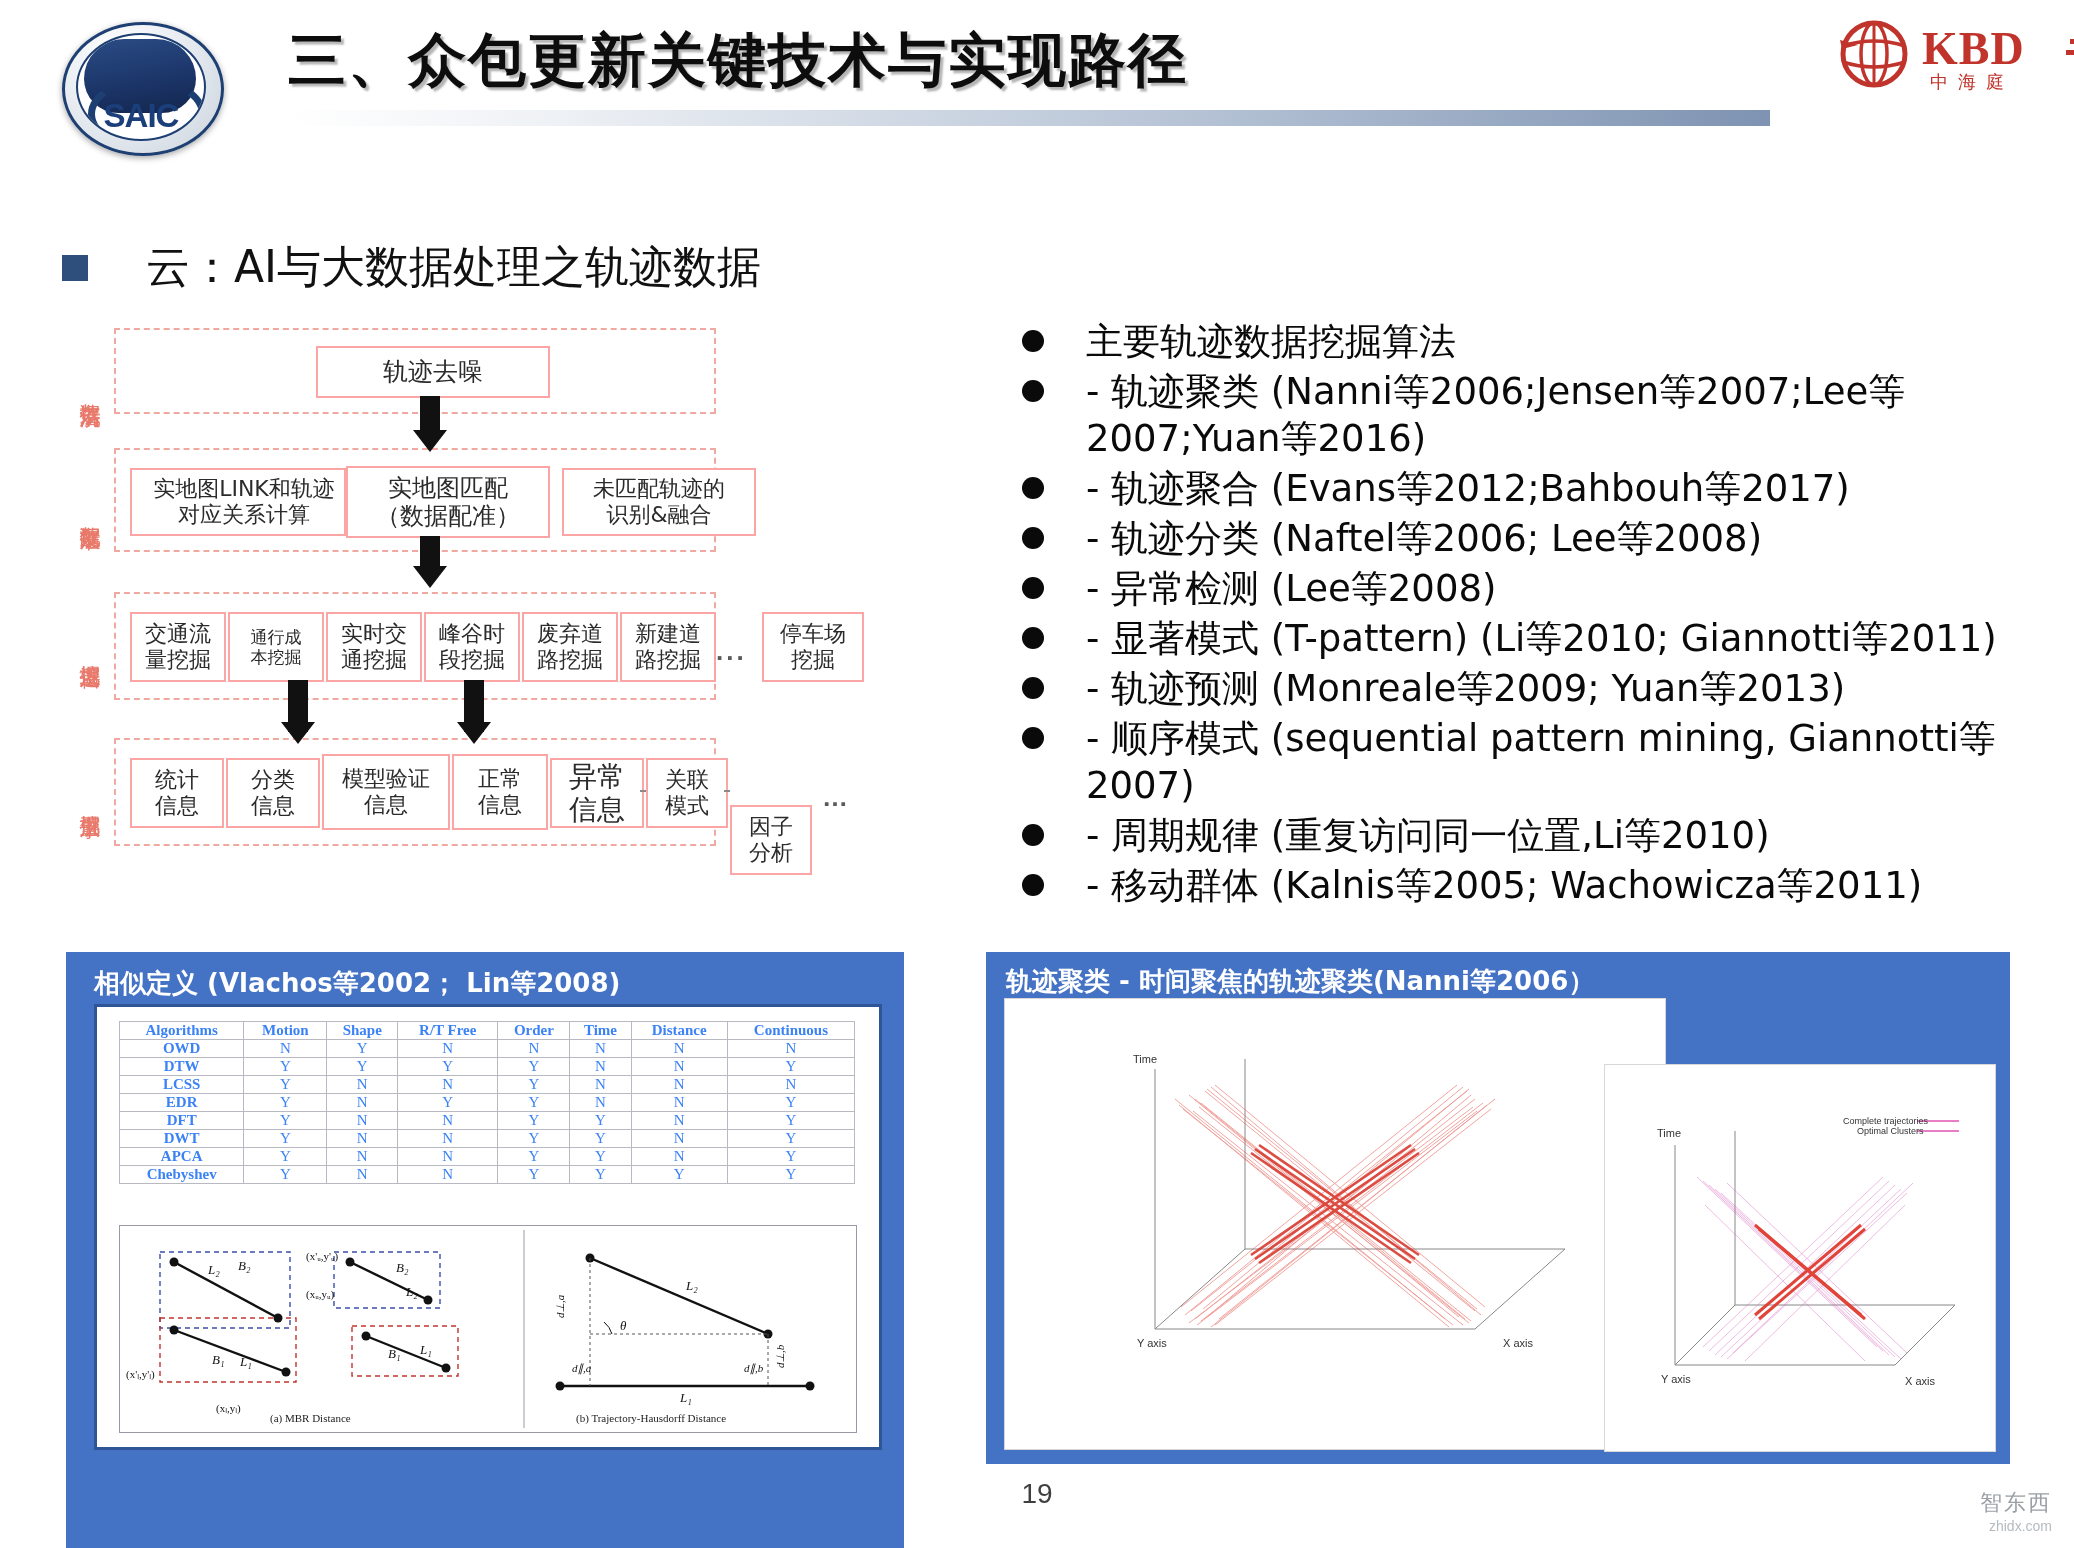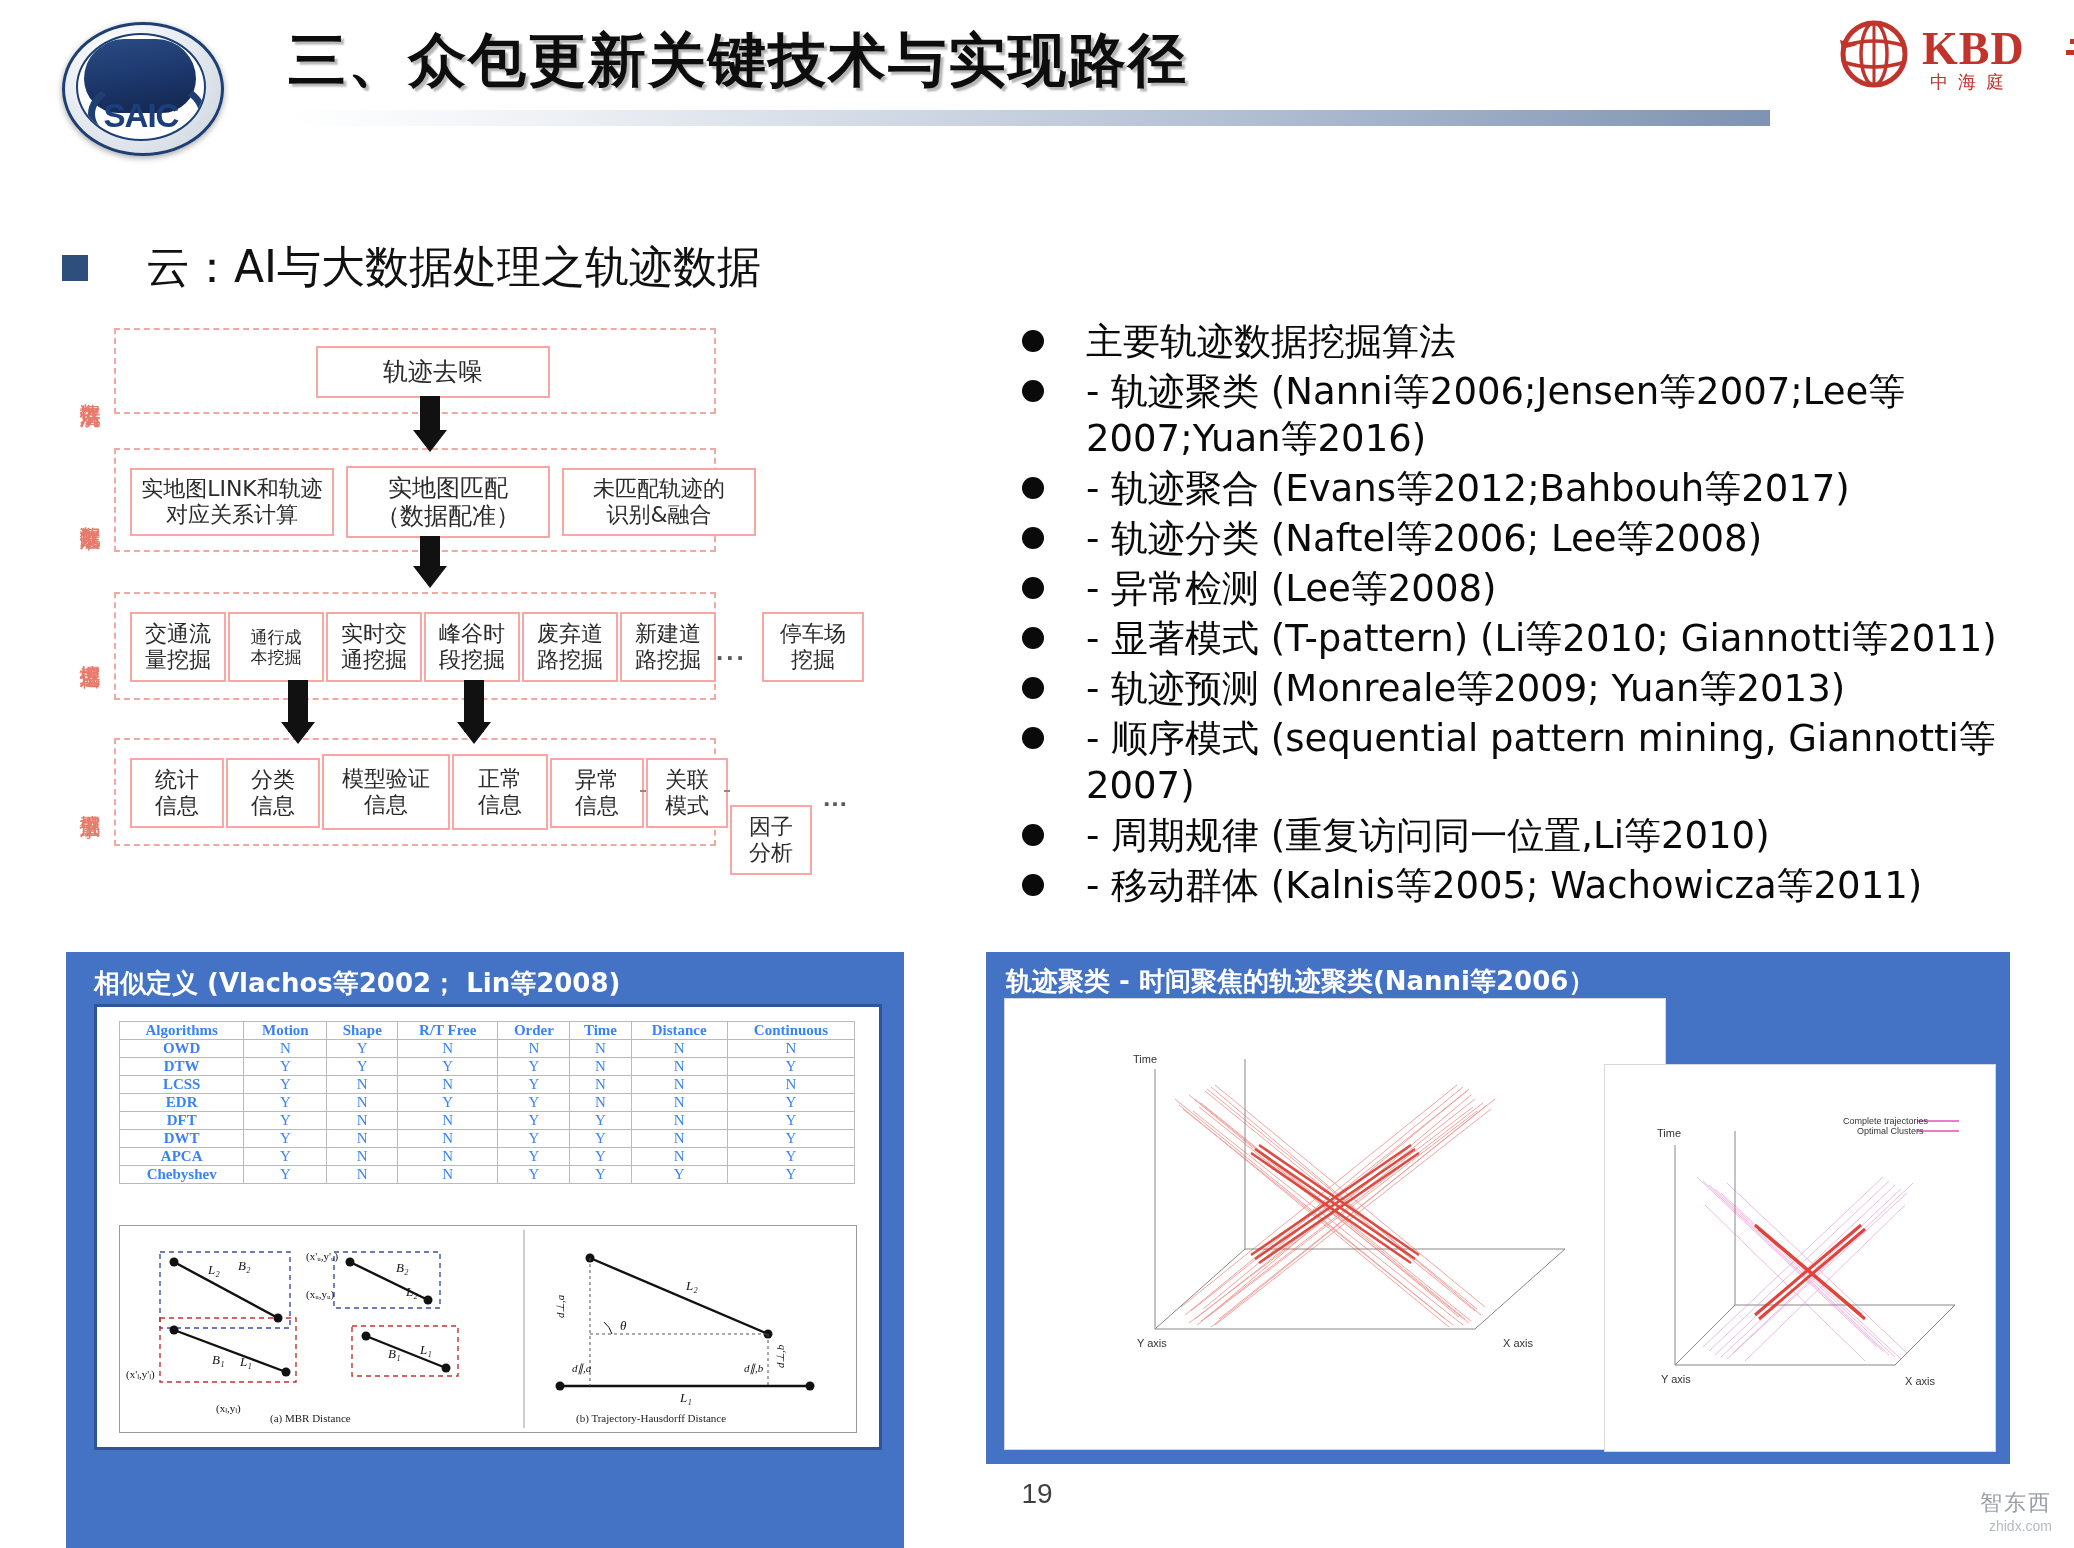--- a/index.html
+++ b/index.html
@@ -153,21 +153,21 @@
   <div class="dash-band" style="left:52px;top:262px;width:598px;height:104px;"></div>
   <div class="dash-band" style="left:52px;top:408px;width:598px;height:104px;"></div>
 
   <div class="node" style="left:254px;top:16px;width:230px;height:48px;font-size:25px;">轨迹去噪</div>
 
   <div>
     <div class="arrow-stem" style="left:358px;top:66px;width:20px;height:38px;"></div>
     <div class="arrow-head" style="left:351px;top:100px;"></div>
   </div>
 
-  <div class="node" style="left:68px;top:138px;width:200px;height:64px;font-size:22px;white-space:pre-line;">实地图LINK和轨迹
+  <div class="node" style="left:68px;top:138px;width:200px;height:64px;font-size:22px;white-space:pre-line;padding-left:12px;">实地图LINK和轨迹
 对应关系计算</div>
   <div class="node" style="left:284px;top:136px;width:200px;height:68px;font-size:24px;white-space:pre-line;">实地图匹配
 （数据配准）</div>
   <div class="node" style="left:500px;top:138px;width:190px;height:64px;font-size:22px;white-space:pre-line;">未匹配轨迹的
 识别&amp;融合</div>
 
   <div>
     <div class="arrow-stem" style="left:358px;top:206px;width:20px;height:34px;"></div>
     <div class="arrow-head" style="left:351px;top:236px;"></div>
   </div>
@@ -198,21 +198,21 @@
   </div>
 
   <div class="node" style="left:68px;top:428px;width:90px;height:66px;font-size:22px;white-space:pre-line;">统计
 信息</div>
   <div class="node" style="left:164px;top:428px;width:90px;height:66px;font-size:22px;white-space:pre-line;">分类
 信息</div>
   <div class="node" style="left:260px;top:424px;width:124px;height:72px;font-size:22px;white-space:pre-line;">模型验证
 信息</div>
   <div class="node" style="left:390px;top:424px;width:92px;height:72px;font-size:22px;white-space:pre-line;">正常
 信息</div>
-  <div class="node" style="left:488px;top:428px;width:90px;height:66px;font-size:22px;white-space:pre-line;">异常
+  <div class="node" style="left:488px;top:428px;width:90px;height:66px;font-size:28px;white-space:pre-line;">异常
 信息</div>
   <div class="connector" style="left:578px;top:460px;width:6px;"></div>
   <div class="node" style="left:584px;top:428px;width:78px;height:66px;font-size:22px;white-space:pre-line;">关联
 模式</div>
   <div class="connector" style="left:662px;top:460px;width:6px;"></div>
   <div class="node" style="left:668px;top:428px;width:78px;height:66px;font-size:22px;white-space:pre-line;margin-top:47px;">因子
 分析</div>
   <div class="ellipsis" style="left:760px;top:452px;">…</div>
 </div>
 

